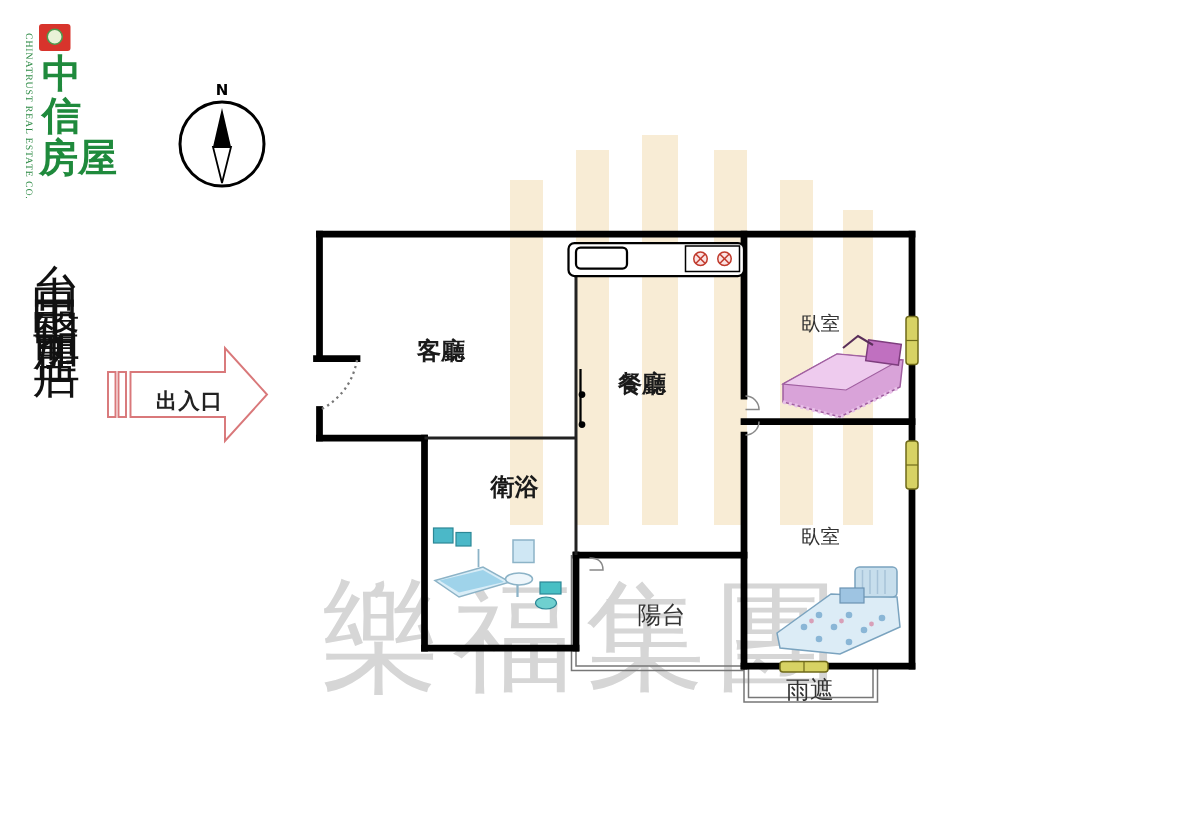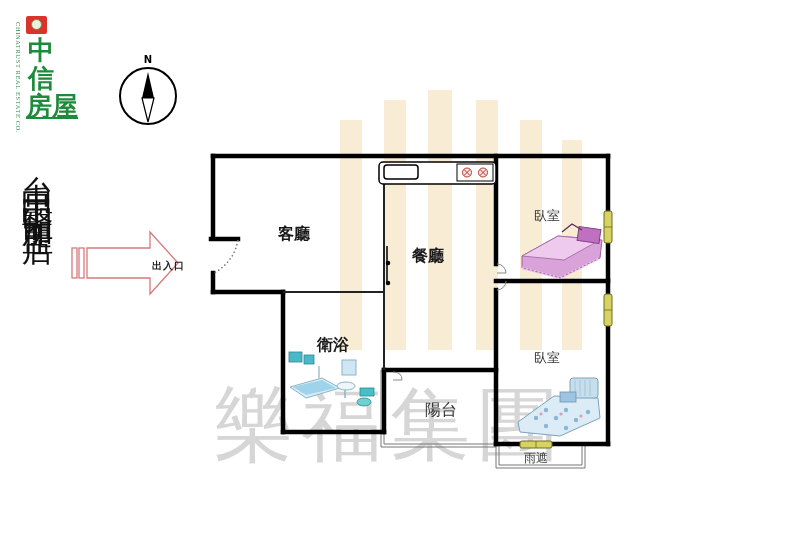--- a/index.html
+++ b/index.html
@@ -10,33 +10,33 @@
   
   .logo-emblem { left:26px; top:16px; width:21px; height:18px; background:#d8342c; border-radius:2px; }
   .logo-emblem::after { content:""; position:absolute; left:5px; top:3px; width:11px; height:11px;
         border-radius:50%; background:#e9f2d8; border:1px solid #4d9a4d; box-sizing:border-box; }
   .logo-vert { left:12px; top:22px; width:10px; height:104px; color:#2e8b46; font-size:6.5px;
         writing-mode:vertical-rl; letter-spacing:0.6px; font-family:"Liberation Serif", serif; white-space:nowrap; }
   .logo-cn { left:28px; top:36px; color:#1f8a3c; font-size:26px; line-height:28px; font-weight:bold;
         font-family:"DejaVu Sans", sans-serif; }
   .logo-cn .l1 { display:block; }
   .logo-cn .l2 { display:block; }
-  .logo-cn .l3 { display:block; margin-left:-2px;text-decoration:underline; }
+  .logo-cn .l3 { display:block; margin-left:-2px; }
 
   
   .compass { left:118px; top:52px; width:60px; height:78px; }
 
   
   .store-title { left:22px; top:150px; width:36px; font-size:32px; line-height:40.5px; color:#111;
         writing-mode:vertical-rl; font-family:"DejaVu Serif", serif; letter-spacing:8px; }
 
   
   .entrance { left:70px; top:228px; width:112px; height:72px; }
-  .entrance-label { left:104px; top:259px; font-size:10px; font-weight:bold; color:#222;
-        font-family:Liberation Sans, sans-serif; letter-spacing:1px;margin-left:48px; }
+  .entrance-label { left:104px; top:259px; font-size:14px; font-weight:bold; color:#222;
+        font-family:Liberation Sans, sans-serif; letter-spacing:1px; }
 
   
   .wm-bars { left:300px; top:90px; width:330px; height:260px; }
   .wm-text { left:214px; top:370px; font-size:80px; color:#d6d6d6; letter-spacing:8px;
         font-family:"DejaVu Serif", serif; white-space:nowrap; line-height:110px; }
 
   
   .plan { left:0; top:0; width:800px; height:553px; }
 
   .room-label { font-family:"DejaVu Sans", sans-serif; font-weight:bold; color:#1a1a1a; font-size:16px; }
@@ -211,17 +211,17 @@
     <rect x="342" y="360" width="14" height="15" fill="#cfe7f4" stroke="#8cb3c7" stroke-width="1"></rect>
     <ellipse cx="346" cy="386" rx="9" ry="4" fill="#eef6fb" stroke="#8cb3c7" stroke-width="1"></ellipse>
     <line x1="345" y1="390" x2="345" y2="398" stroke="#8cb3c7" stroke-width="1.5"></line>
     <rect x="360" y="388" width="14" height="8" fill="#48bfc4" stroke="#2c8796" stroke-width="0.8"></rect>
     <ellipse cx="364" cy="402" rx="7" ry="4" fill="#6fd0cf" stroke="#2c8796" stroke-width="0.8"></ellipse>
   </g>
 </svg>
 
 <div class="abs room-label" style="left:278px;top:224px;">客廳</div>
 <div class="abs room-label" style="left:412px;top:246px;">餐廳</div>
-<div class="abs room-label" style="left:317px;top:315px;margin-top:20px;">衛浴</div>
+<div class="abs room-label" style="left:327px;top:315px;">衛浴</div>
 <div class="abs room-label-sm" style="left:534px;top:207px;">臥室</div>
 <div class="abs room-label-sm" style="left:534px;top:349px;">臥室</div>
 <div class="abs room-label-sm" style="left:425px;top:400px;font-size:16px;">陽台</div>
-<div class="abs room-label-sm" style="left:524px;top:450px;font-size:12px;">雨遮</div>
+<div class="abs room-label-sm" style="left:524px;top:450px;font-size:16px;">雨遮</div>
 
 </body></html>

